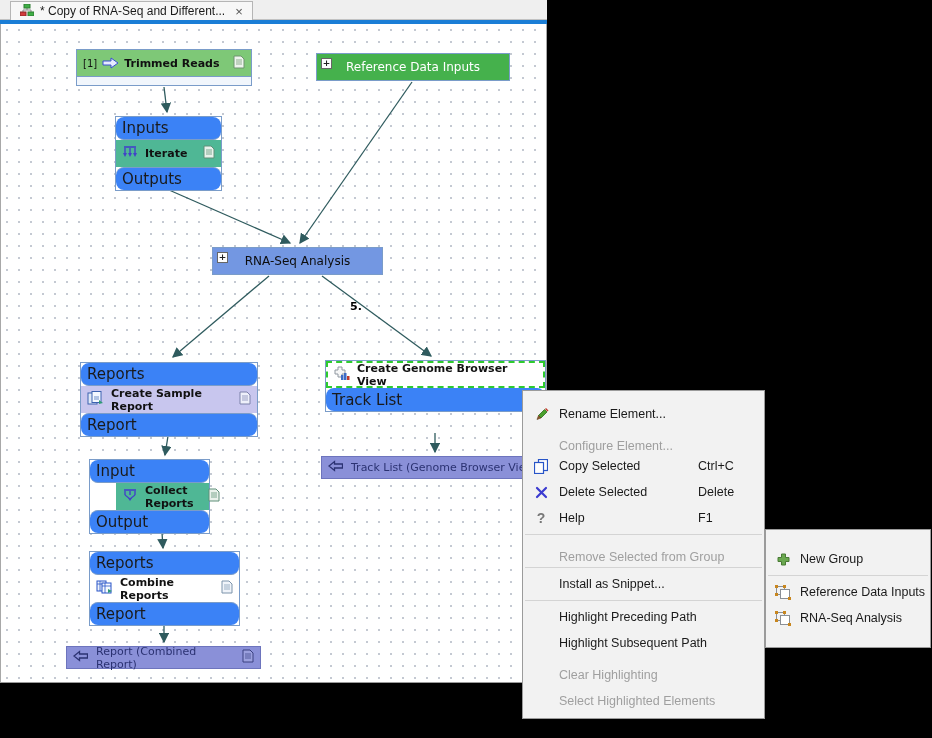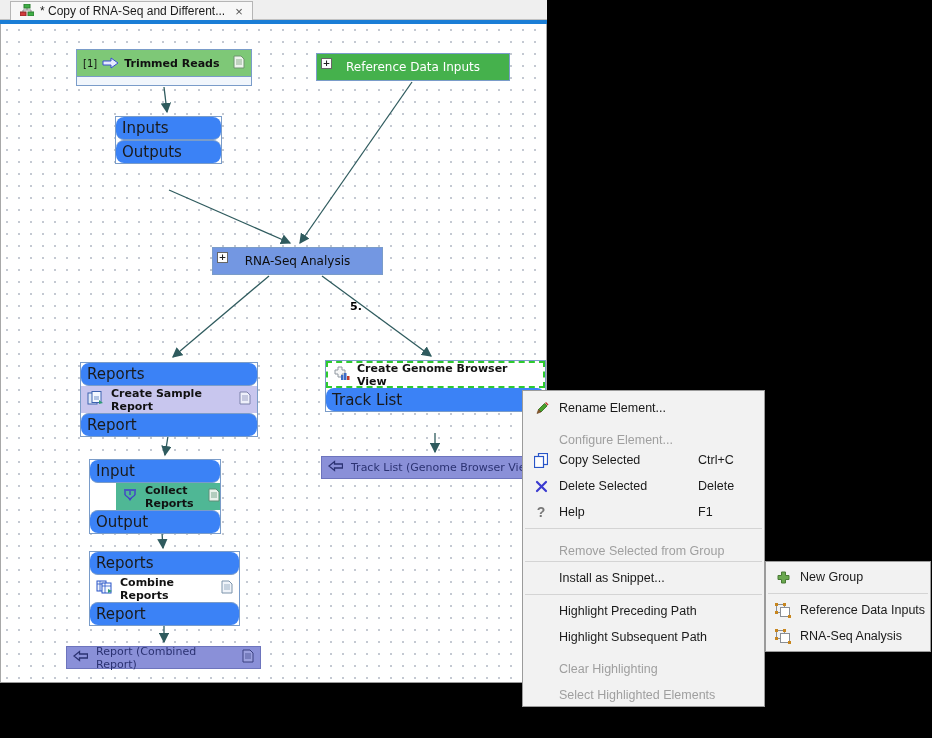--- a/index.html
+++ b/index.html
@@ -54,49 +54,49 @@
   .n-iterate .title-row { background:#4fb795; }
 
   .n-csr { left:79px; top:338px; width:178px; }
   .n-csr .title-row { background:#c8c6ee; border-color:#8d8ccb; }
 
   .n-gbv { left:324px; top:336px; width:221px; }
   .n-gbv .title-row { background:#fff; border:2px dashed #2ecb2e; }
   .n-gbv .port-top { border-bottom:none; }
   .n-gbv .port-bottom { border-top:none; }
 
-  .n-collect { left:88px; top:435px; width:132px; }
+  .n-collect { left:88px; top:435px; width:121px; }
   .n-collect .title-row { background:#4fb795;margin-left:26px; }
 
   .n-combine { left:88px; top:527px; width:151px; }
   .n-combine .title-row { background:#fff; }
 
   .n-out { height:23px; display:flex; align-items:center; gap:8px; padding:0 6px;
            background:#8a90d8; border:1px solid #6d74bd; font-size:11px; color:#2b3272; }
   .n-tracklist-out { left:320px; top:432px; width:225px; }
   .n-report-out { left:65px; top:622px; width:195px; }
 
   .badge { font-size:10px; color:#111; }
 
   
   .menu { position:absolute; left:522px; top:390px; width:243px; background:#f2f2f2;
-          border:1px solid #9b9b9b; padding:4px 0; z-index:10;
+          border:1px solid #9b9b9b; padding:10px 0; z-index:10;
           font:12.5px "Liberation Sans", sans-serif; color:#1a1a1a; }
   .mi { display:flex; align-items:center; height:26px; padding-right:8px; }
   .mi .ic { width:36px; display:flex; justify-content:center; align-items:center; flex:none; }
   .mi .lbl { flex:1; white-space:nowrap; }
   .mi .sc { width:58px; white-space:nowrap; }
   .mi .sub { width:12px; text-align:right; font-size:14px; color:#333; }
   .mi.disabled { color:#9f9f9f;align-items:flex-end; }
   .mi.hl { background:#9fccf3; }
   .msep { border-top:1px solid #d4d4d4; margin:3px 2px 3px 2px; }
 
   .submenu { position:absolute; left:765px; top:529px; width:166px; background:#f2f2f2;
-             border:1px solid #9b9b9b; padding:2px 0; z-index:11;
-             font:12.5px "Liberation Sans", sans-serif; color:#1a1a1a;margin-top:32px; }
+             border:1px solid #9b9b9b; padding:16px 0; z-index:11;
+             font:12.5px "Liberation Sans", sans-serif; color:#1a1a1a; }
   .submenu .mi .ic { width:34px; }
 
   .qmark { font-weight:bold; font-size:14px; color:#777; }
   .xmark svg, .ic svg { display:block; }
 </style>
 </head>
 <body>
 
 <div class="screen">
 
@@ -160,20 +160,37 @@
 
     <div class="node n-reference">
       <span class="expand-box">+</span>
       <span>Reference Data Inputs</span>
     </div>
 
     <div class="node n-iterate">
       <div class="row port port-top">
         <span>Inputs</span>
       </div>
+      <div class="row title-row">
+        <span>
+          <svg width="16" height="14" viewBox="0 0 16 14">
+            <path d="M2 2h12" stroke="#4242c8" stroke-width="1.6"></path>
+            <path d="M3 3v5M8 3v5M13 3v5" stroke="#4242c8" stroke-width="1.4"></path>
+            <path d="M1 8l2 4 2-4zM6 8l2 4 2-4zM11 8l2 4 2-4z" fill="#4242c8"></path>
+          </svg>
+        </span>
+        <span>Iterate</span>
+        <span class="spacer"></span>
+        <span>
+          <svg width="12" height="14" viewBox="0 0 12 14">
+              <path d="M1 1h7l3 3v9H1z" fill="#e9f2ec" stroke="#5e8f78"></path>
+              <path d="M3 5h6M3 7h6M3 9h6" stroke="#7da890"></path>
+            </svg>
+        </span>
+      </div>
       <div class="row port port-bottom">
         <span>Outputs</span>
       </div>
     </div>
 
     <div class="node n-rnaseq">
       <span class="expand-box">+</span>
       <span>RNA-Seq Analysis</span>
     </div>
 

